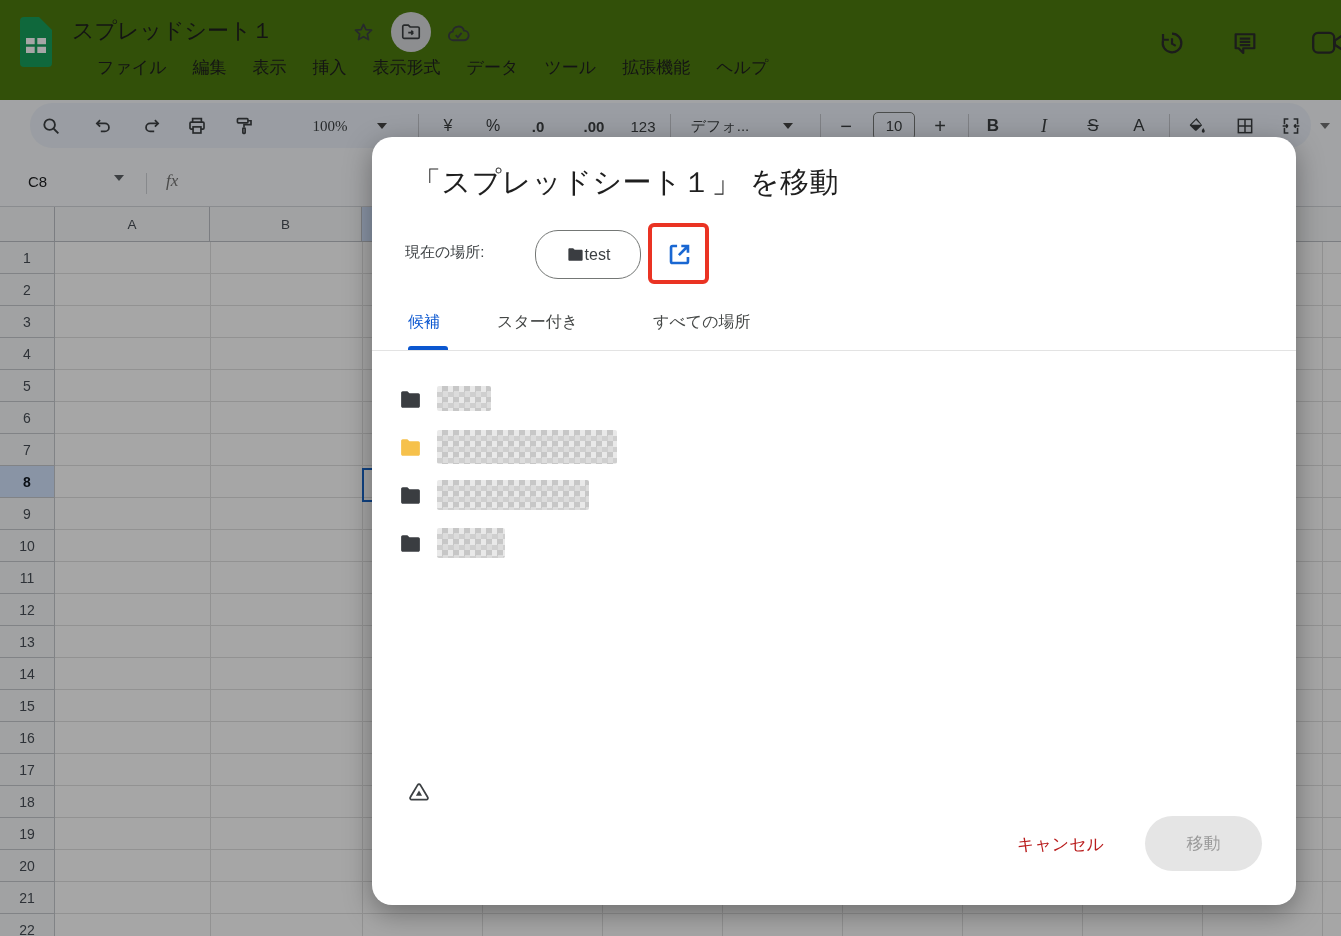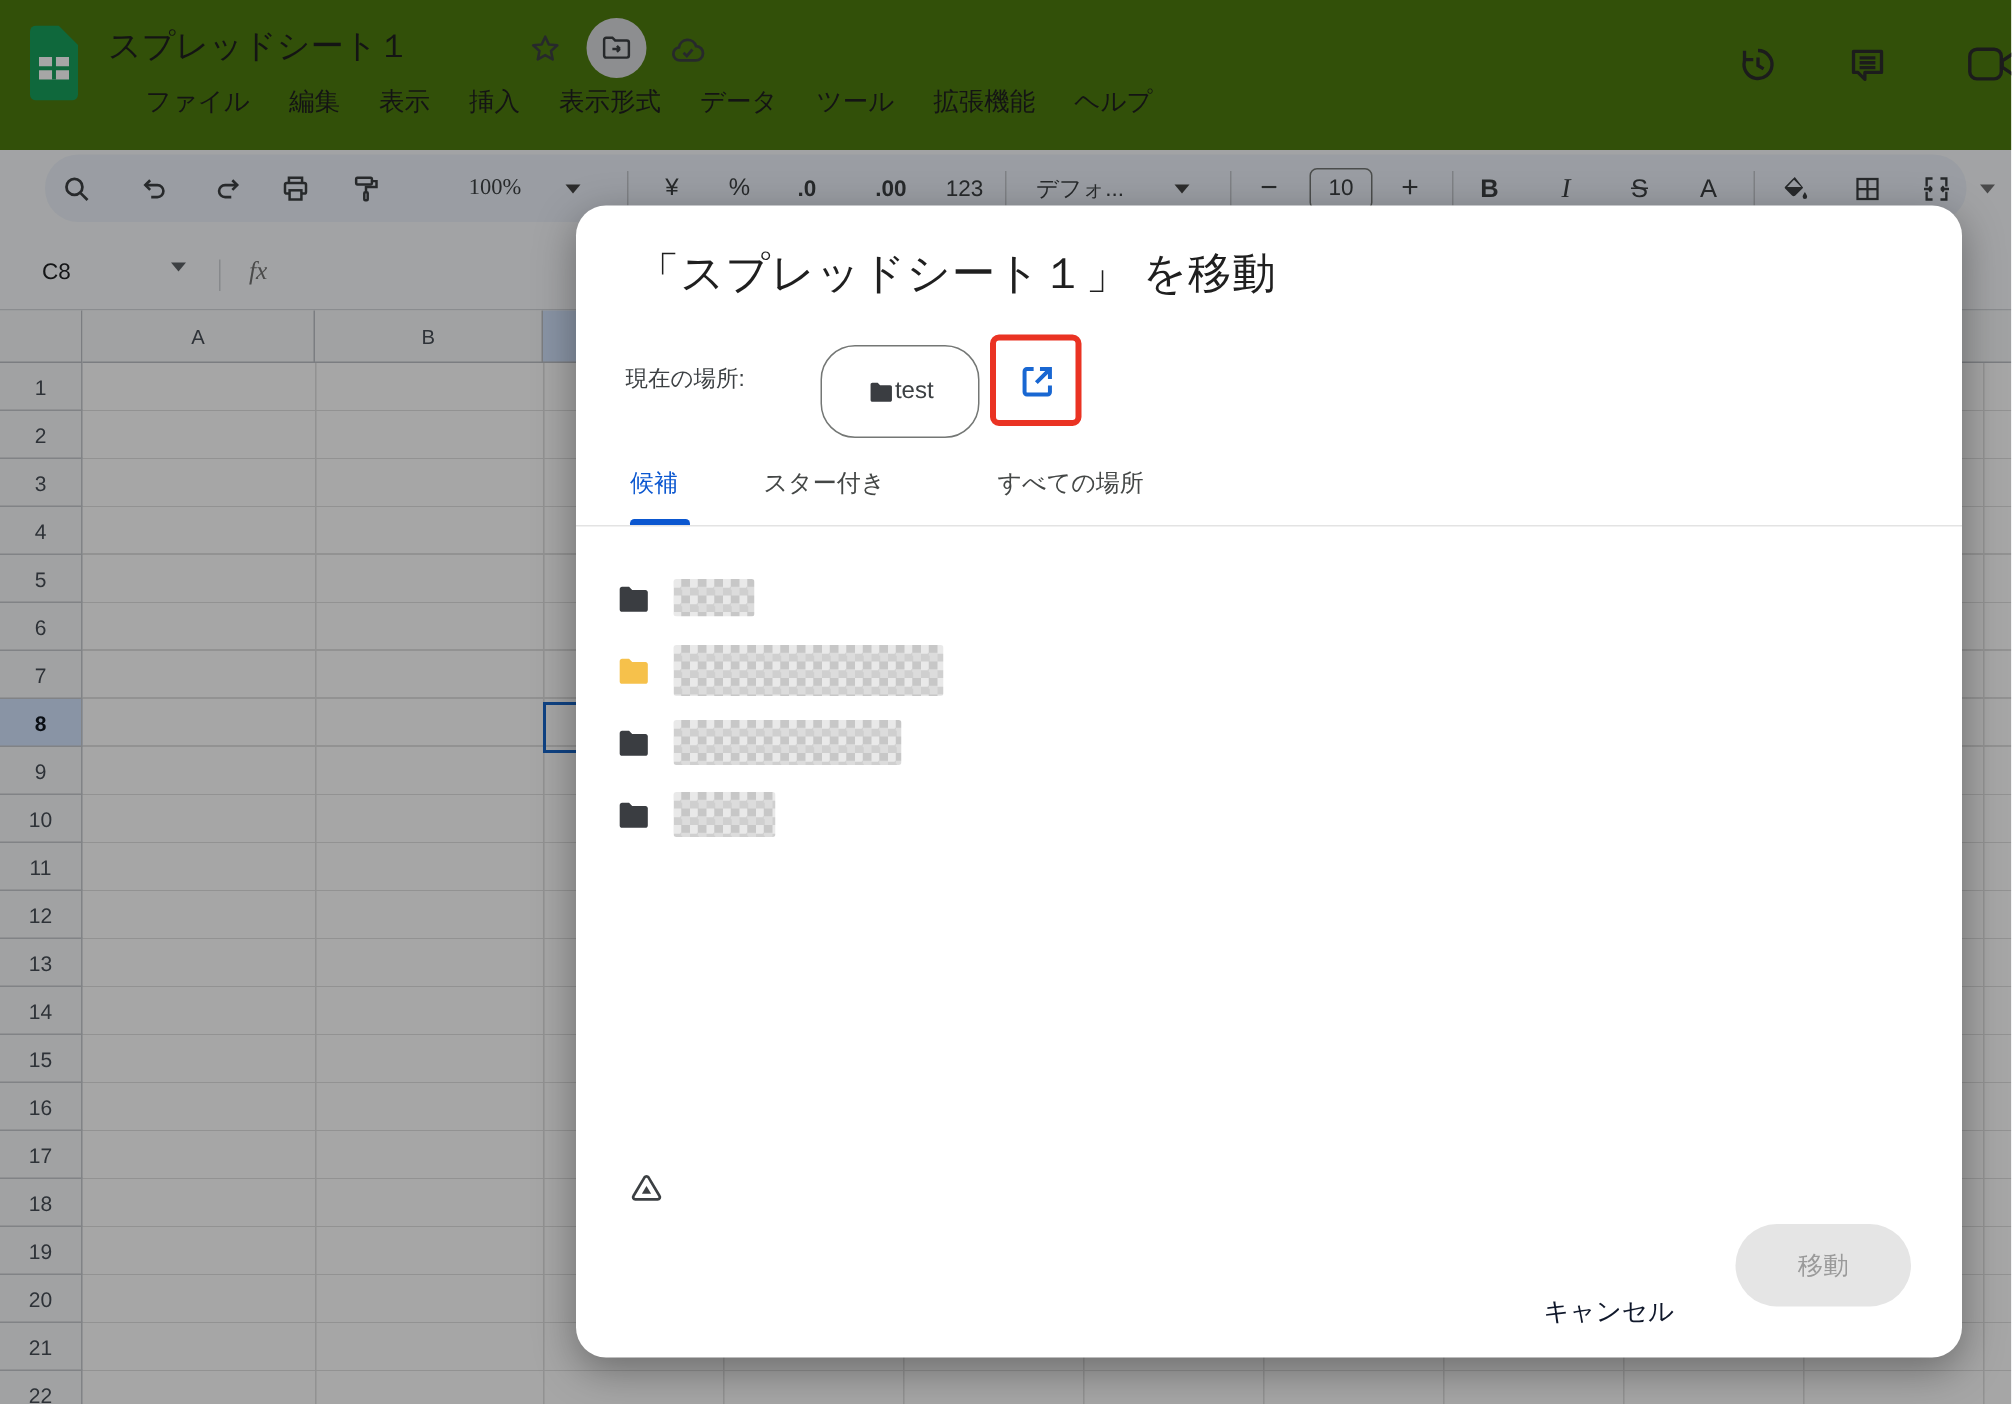--- a/index.html
+++ b/index.html
@@ -35,38 +35,38 @@
   .rowcol{position:absolute;left:0;top:242px;width:55px;}
   .rowh{width:55px;height:32px;box-sizing:border-box;border-right:1px solid #c6c9ce;border-bottom:1px solid #c6c9ce;background:#f8f9fa;display:flex;align-items:center;justify-content:center;font-size:14px;color:#474e56;}
   .rowh.sel{background:#d3e3fd;color:#101721;font-weight:700;}
   .a1text{position:absolute;left:60px;top:243px;height:31px;line-height:31px;font-size:15.5px;color:#141414;white-space:nowrap;width:600px;overflow:hidden;}
   .selbox{position:absolute;left:362px;top:468px;width:118px;height:30px;border:2px solid #1766ca;box-sizing:content-box;}
 
   
   .overlay{position:absolute;inset:0;background:rgba(0,0,0,0.35);z-index:10;}
 
   
-  .dialog{position:absolute;left:372px;top:137px;width:924px;height:768px;background:#fff;border-radius:20px;z-index:20;box-shadow:0 8px 28px rgba(0,0,0,0.35);margin-left:12px;}
+  .dialog{position:absolute;left:372px;top:137px;width:924px;height:768px;background:#fff;border-radius:20px;z-index:20;box-shadow:0 8px 28px rgba(0,0,0,0.35);}
   .dlg-title{position:absolute;left:40px;top:26px;font-size:29px;color:#1f1f1f;white-space:nowrap;letter-spacing:0.5px;}
   .loc-label{position:absolute;left:33px;top:106px;font-size:15px;color:#3c4043;}
-  .chip{position:absolute;left:163px;top:93px;width:106px;height:62px;border:1px solid #747775;border-radius:23px;box-sizing:border-box;display:flex;align-items:center;justify-content:center;gap:0;cursor:pointer;background:#fff;}
+  .chip{position:absolute;left:163px;top:93px;width:106px;height:49px;border:1px solid #747775;border-radius:23px;box-sizing:border-box;display:flex;align-items:center;justify-content:center;gap:0;cursor:pointer;background:#fff;}
   .chip-label{font-size:16px;color:#3c4043;}
   .ext-btn{position:absolute;left:292px;top:102px;width:30px;height:30px;display:flex;align-items:center;justify-content:center;cursor:pointer;}
   .red-box{position:absolute;left:276px;top:86px;width:61px;height:61px;border:4px solid #ea3323;border-radius:6px;box-sizing:border-box;z-index:30;pointer-events:none;}
   .tabs{position:absolute;left:0;top:163px;width:100%;height:51px;}
   .tab{position:absolute;top:12px;font-size:16px;color:#444746;cursor:pointer;white-space:nowrap;}
   .tab.active{color:#0b57d0;}
   .tab-underline{position:absolute;left:36px;top:46px;width:40px;height:4px;border-radius:3px 3px 0 0;background:#0b57d0;}
   .tabs-divider{position:absolute;left:0;top:213px;width:100%;height:1px;background:#e3e3e3;}
   .fitem{position:absolute;left:0;width:100%;height:48px;cursor:pointer;}
   .fitem .fic{position:absolute;left:26px;top:12px;}
   .blur{position:absolute;left:65px;background:conic-gradient(#c7c7c7 25%,#dcdcdc 0 50%,#cfcfcf 0 75%,#e9e9e9 0);background-size:11px 11px;border-radius:2px;}
   .hint{position:absolute;left:35px;top:644px;display:flex;align-items:center;gap:12px;}
   .hint-text{font-size:16px;color:#3c4043;white-space:nowrap;}
-  .btn-cancel{position:absolute;left:633px;top:719px;height:38px;line-height:38px;padding:0 12px;font-size:17px;color:#0f172a;cursor:pointer;border-radius:19px;text-align:center;}
+  .btn-cancel{position:absolute;left:633px;top:689px;height:38px;line-height:38px;padding:0 12px;font-size:17px;color:#b91c1c;cursor:pointer;border-radius:19px;text-align:center;}
   .btn-move{position:absolute;left:773px;top:679px;width:117px;height:55px;border-radius:28px;background:#e5e5e5;color:#9a9a9a;font-size:17px;display:flex;align-items:center;justify-content:center;cursor:default;}
   svg{display:block;}
 </style>
 </head>
 <body>
 <div id="stage">
 
   <div class="topbar">
     <div class="abs" style="left:20px;top:17px;">
       <svg width="35" height="50" viewBox="0 0 35 50">

